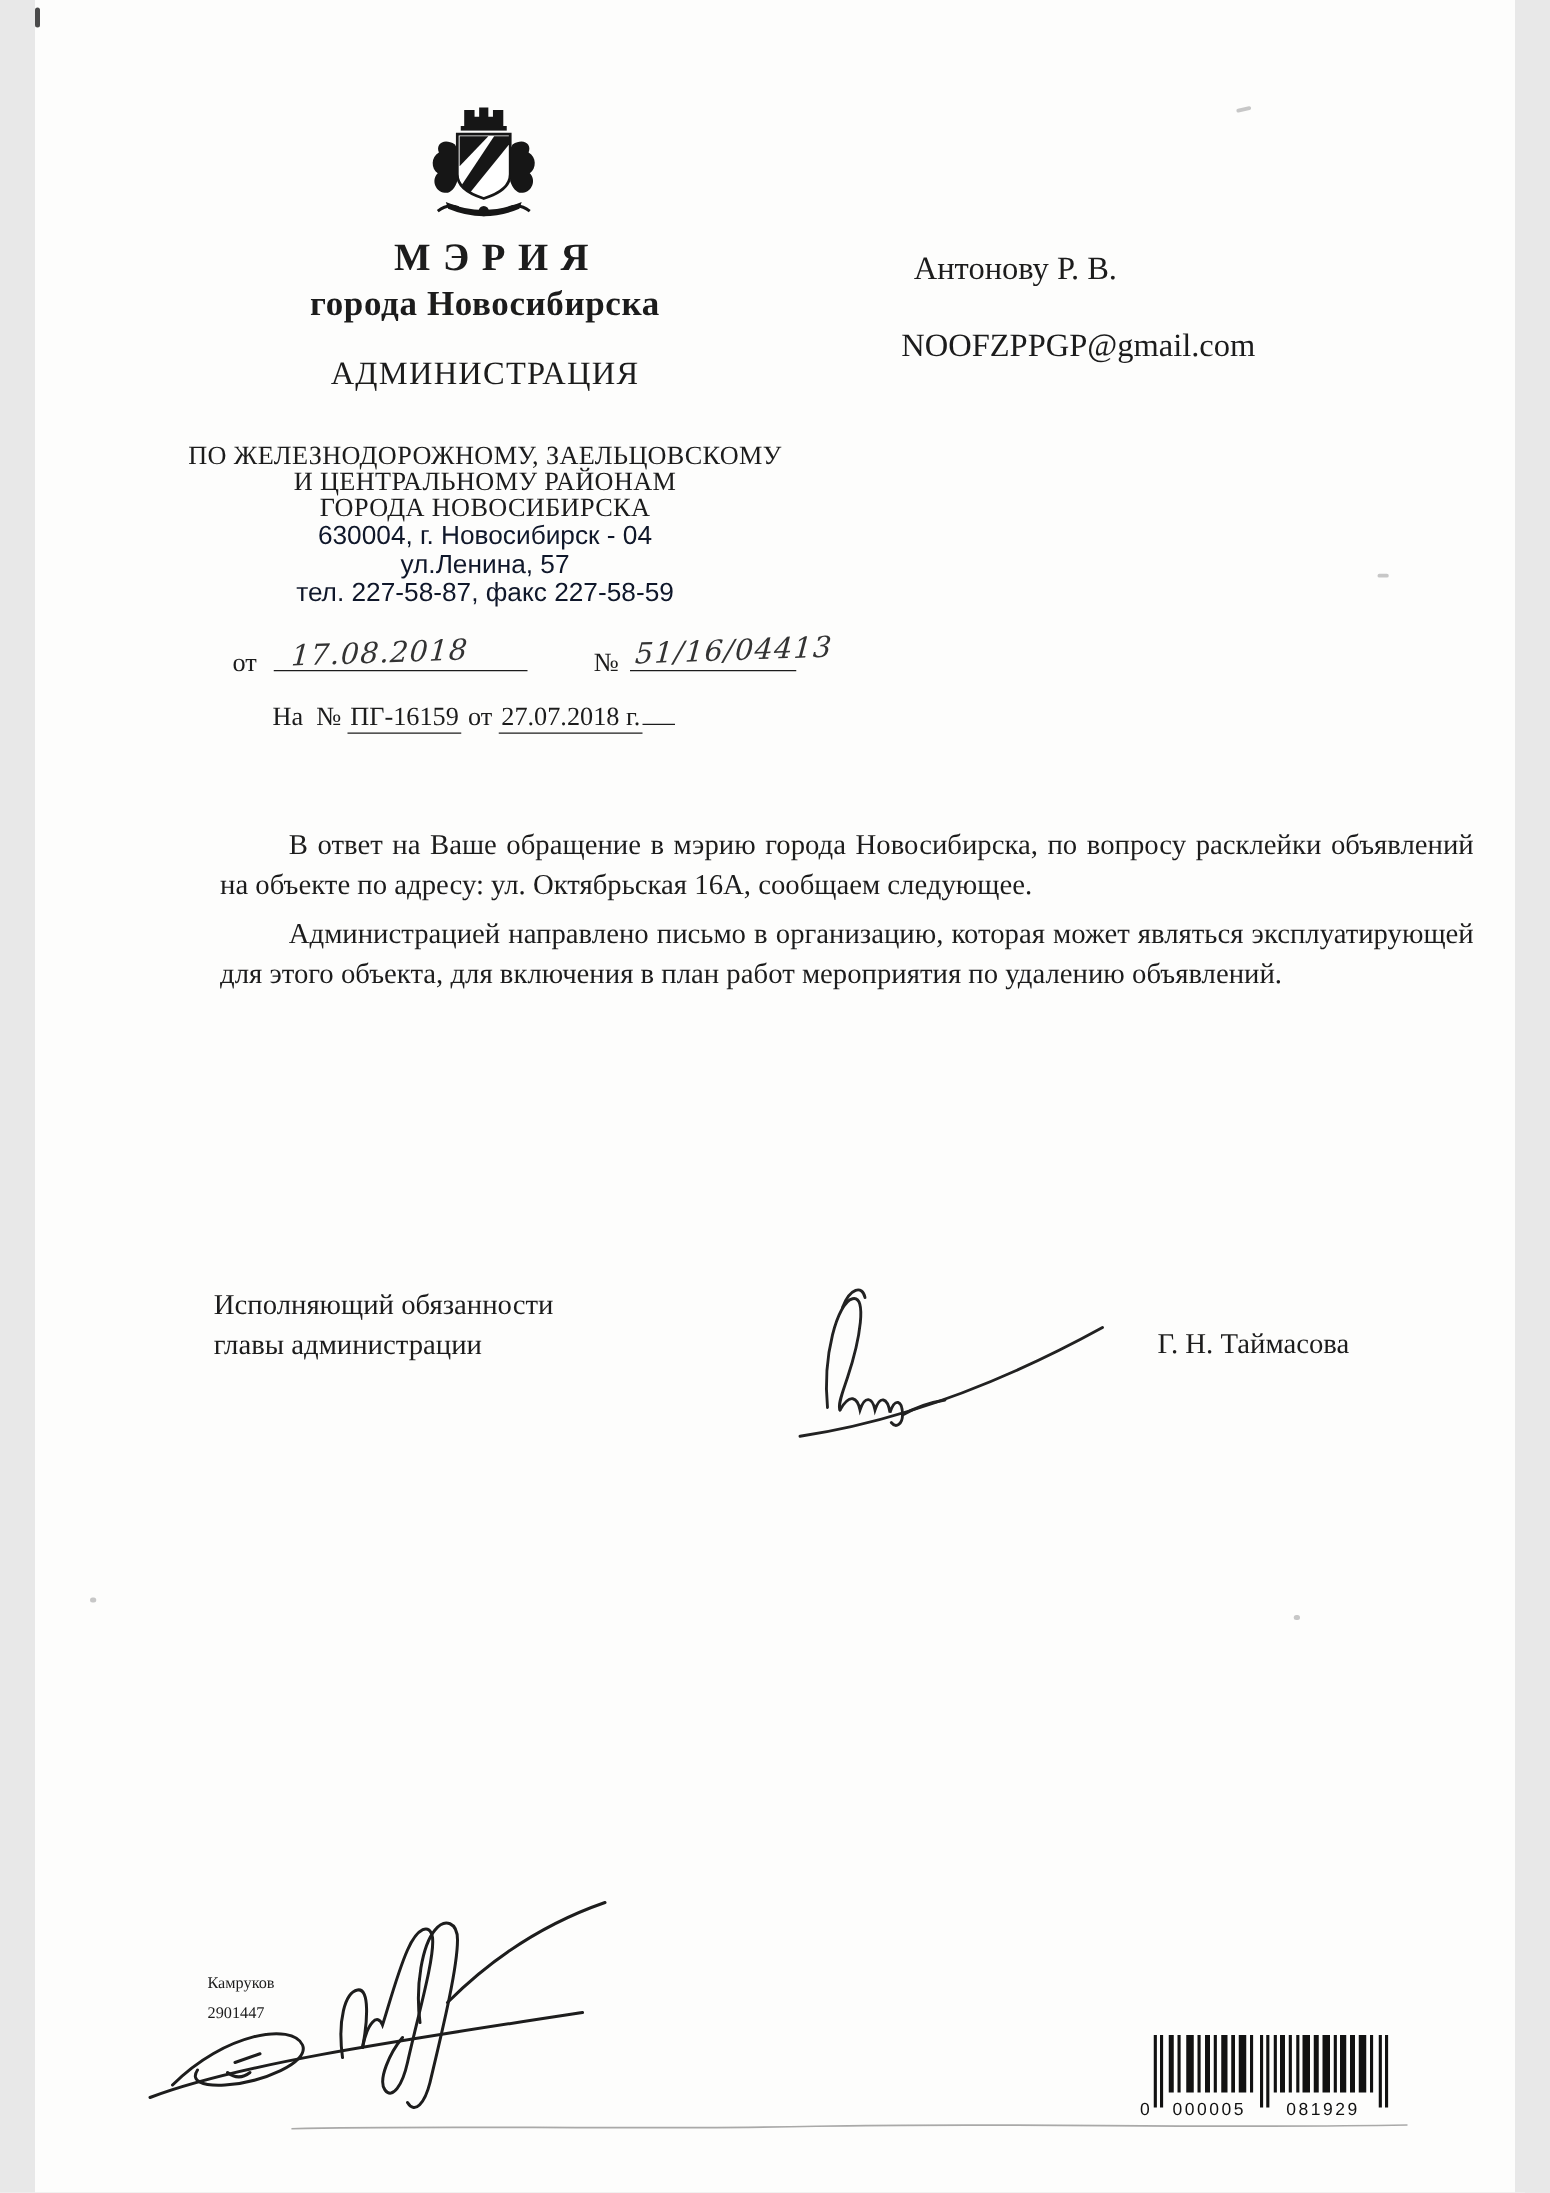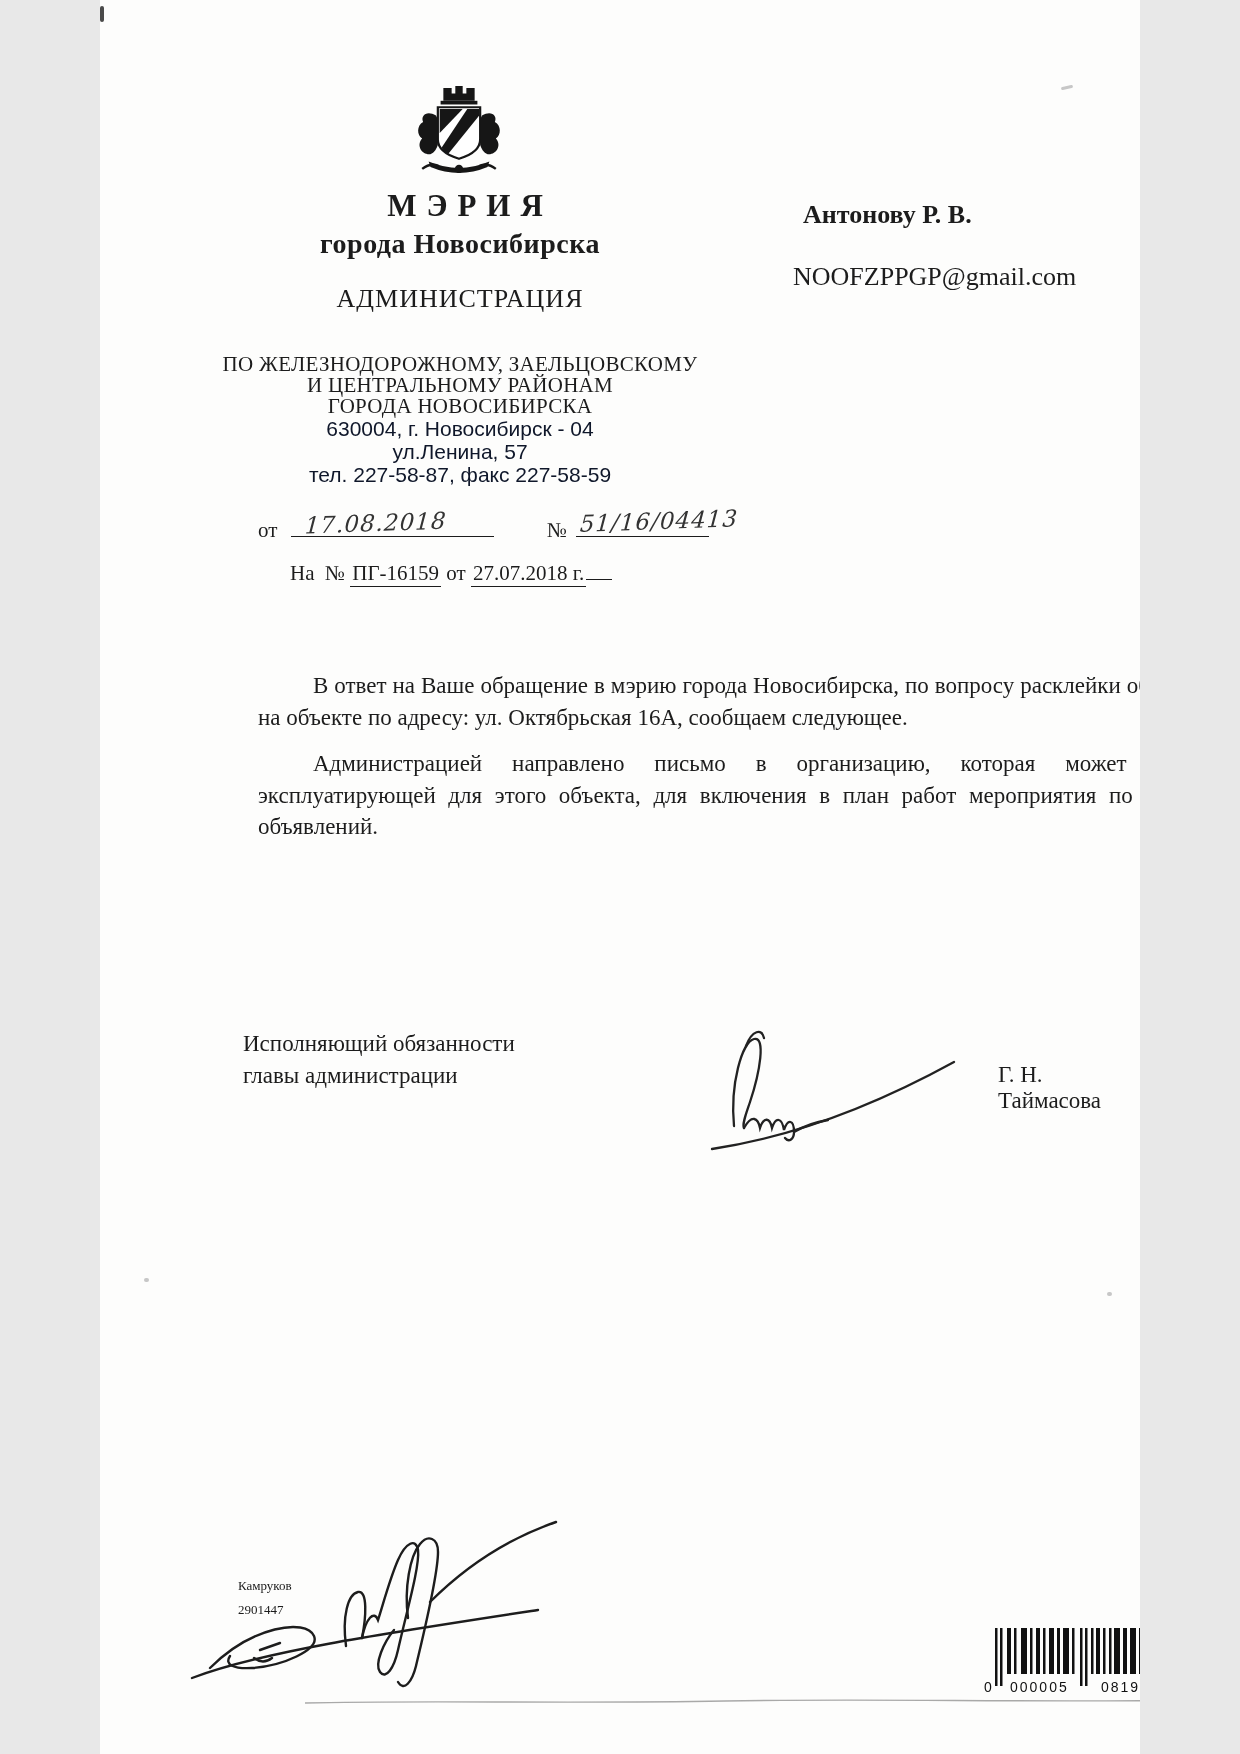--- a/index.html
+++ b/index.html
@@ -1,17 +1,17 @@
 <!DOCTYPE html>
 <html lang="ru"><head>
 <meta charset="utf-8">
 <style>
   html,body{margin:0;padding:0;background:#e8e8e8;}
   .page{
-    position:relative;width:1040px;height:1754px;margin:0 auto;
+    position:relative;width:1184px;height:1754px;margin:0 auto;
     background:#fdfdfc;color:#1c1c1c;overflow:hidden;
     font-family:"Liberation Serif", serif;
   }
   .abs{position:absolute;}
   .center-col{left:118px;width:484px;text-align:center;}
   .org1{top:188px;font-size:31px;font-weight:bold;letter-spacing:10px;padding-left:10px;}
   .org2{top:228px;font-size:28px;font-weight:bold;letter-spacing:.5px;}
   .dept-lg{font-size:26px;letter-spacing:1px;}
   .dept-sm{font-size:21px;letter-spacing:.3px;}
   .addr{font-family:"Liberation Sans", sans-serif;font-size:21px;color:#0f172a;}
@@ -20,21 +20,21 @@
   .hand{
     font-family:"DejaVu Serif", serif;font-style:italic;color:#333;
     display:inline-block;transform:rotate(-2deg) skewX(-6deg);
     font-size:23px;letter-spacing:1px;white-space:nowrap;
   }
   .reply-row{left:190px;top:561px;font-size:21px;white-space:nowrap;}
   .reply-row .useg{border-bottom:1.6px solid #1c1c1c;padding:0 2px 1px 2px;}
   .blank-u{display:inline-block;width:26px;border-bottom:1.6px solid #1c1c1c;height:18px;}
   .recipient{font-size:26px;}
   .body-text{left:143px;top:655px;width:1013px;font-size:23px;line-height:31.5px;text-align:justify;}
-  .body-text p{margin:15px;text-indent:55px;}
+  .body-text p{margin:5px;text-indent:55px;}
   .body-text p + p{margin-top:8px;}
   .signer{left:143px;top:1028px;font-size:23px;line-height:32px;}
   .signer-name{left:898px;top:1062px;font-size:23px;}
   .executor{left:138px;top:1574px;font-size:13px;line-height:24px;}
   .barcode-digits{font-family:"Liberation Sans", sans-serif;font-size:14px;letter-spacing:2px;fill:#111;}
   .speck{position:absolute;background:#c7c7c7;border-radius:2px;}
   svg{display:block;}
 </style>
 </head>
 <body>
@@ -81,21 +81,21 @@
   </div>
 
   <div class="abs reply-row">
     <span>На</span>&nbsp;
     <span>№</span>
     <span class="useg">ПГ-16159</span>
     <span>от</span>
     <span class="useg">27.07.2018 г.</span><span class="blank-u"></span>
   </div>
 
-  <div class="abs recipient" style="left:703px;top:200px;font-weight:bold;">Антонову Р. В.</div>
+  <div class="abs recipient" style="left:703px;top:200px;">Антонову Р. В.</div>
   <div class="abs recipient" style="left:693px;top:262px;">NOOFZPPGP@gmail.com</div>
 
   <div class="abs body-text">
     <p>В ответ на Ваше обращение в мэрию города Новосибирска, по вопросу расклейки объявлений на объекте по адресу: ул. Октябрьская 16А, сообщаем следующее.</p>
     <p>Администрацией направлено письмо в организацию, которая может являться эксплуатирующей для этого объекта, для включения в план работ мероприятия по удалению объявлений.</p>
   </div>
 
   <div class="abs signer">
     <div>Исполняющий обязанности</div>
     <div>главы администрации</div>

